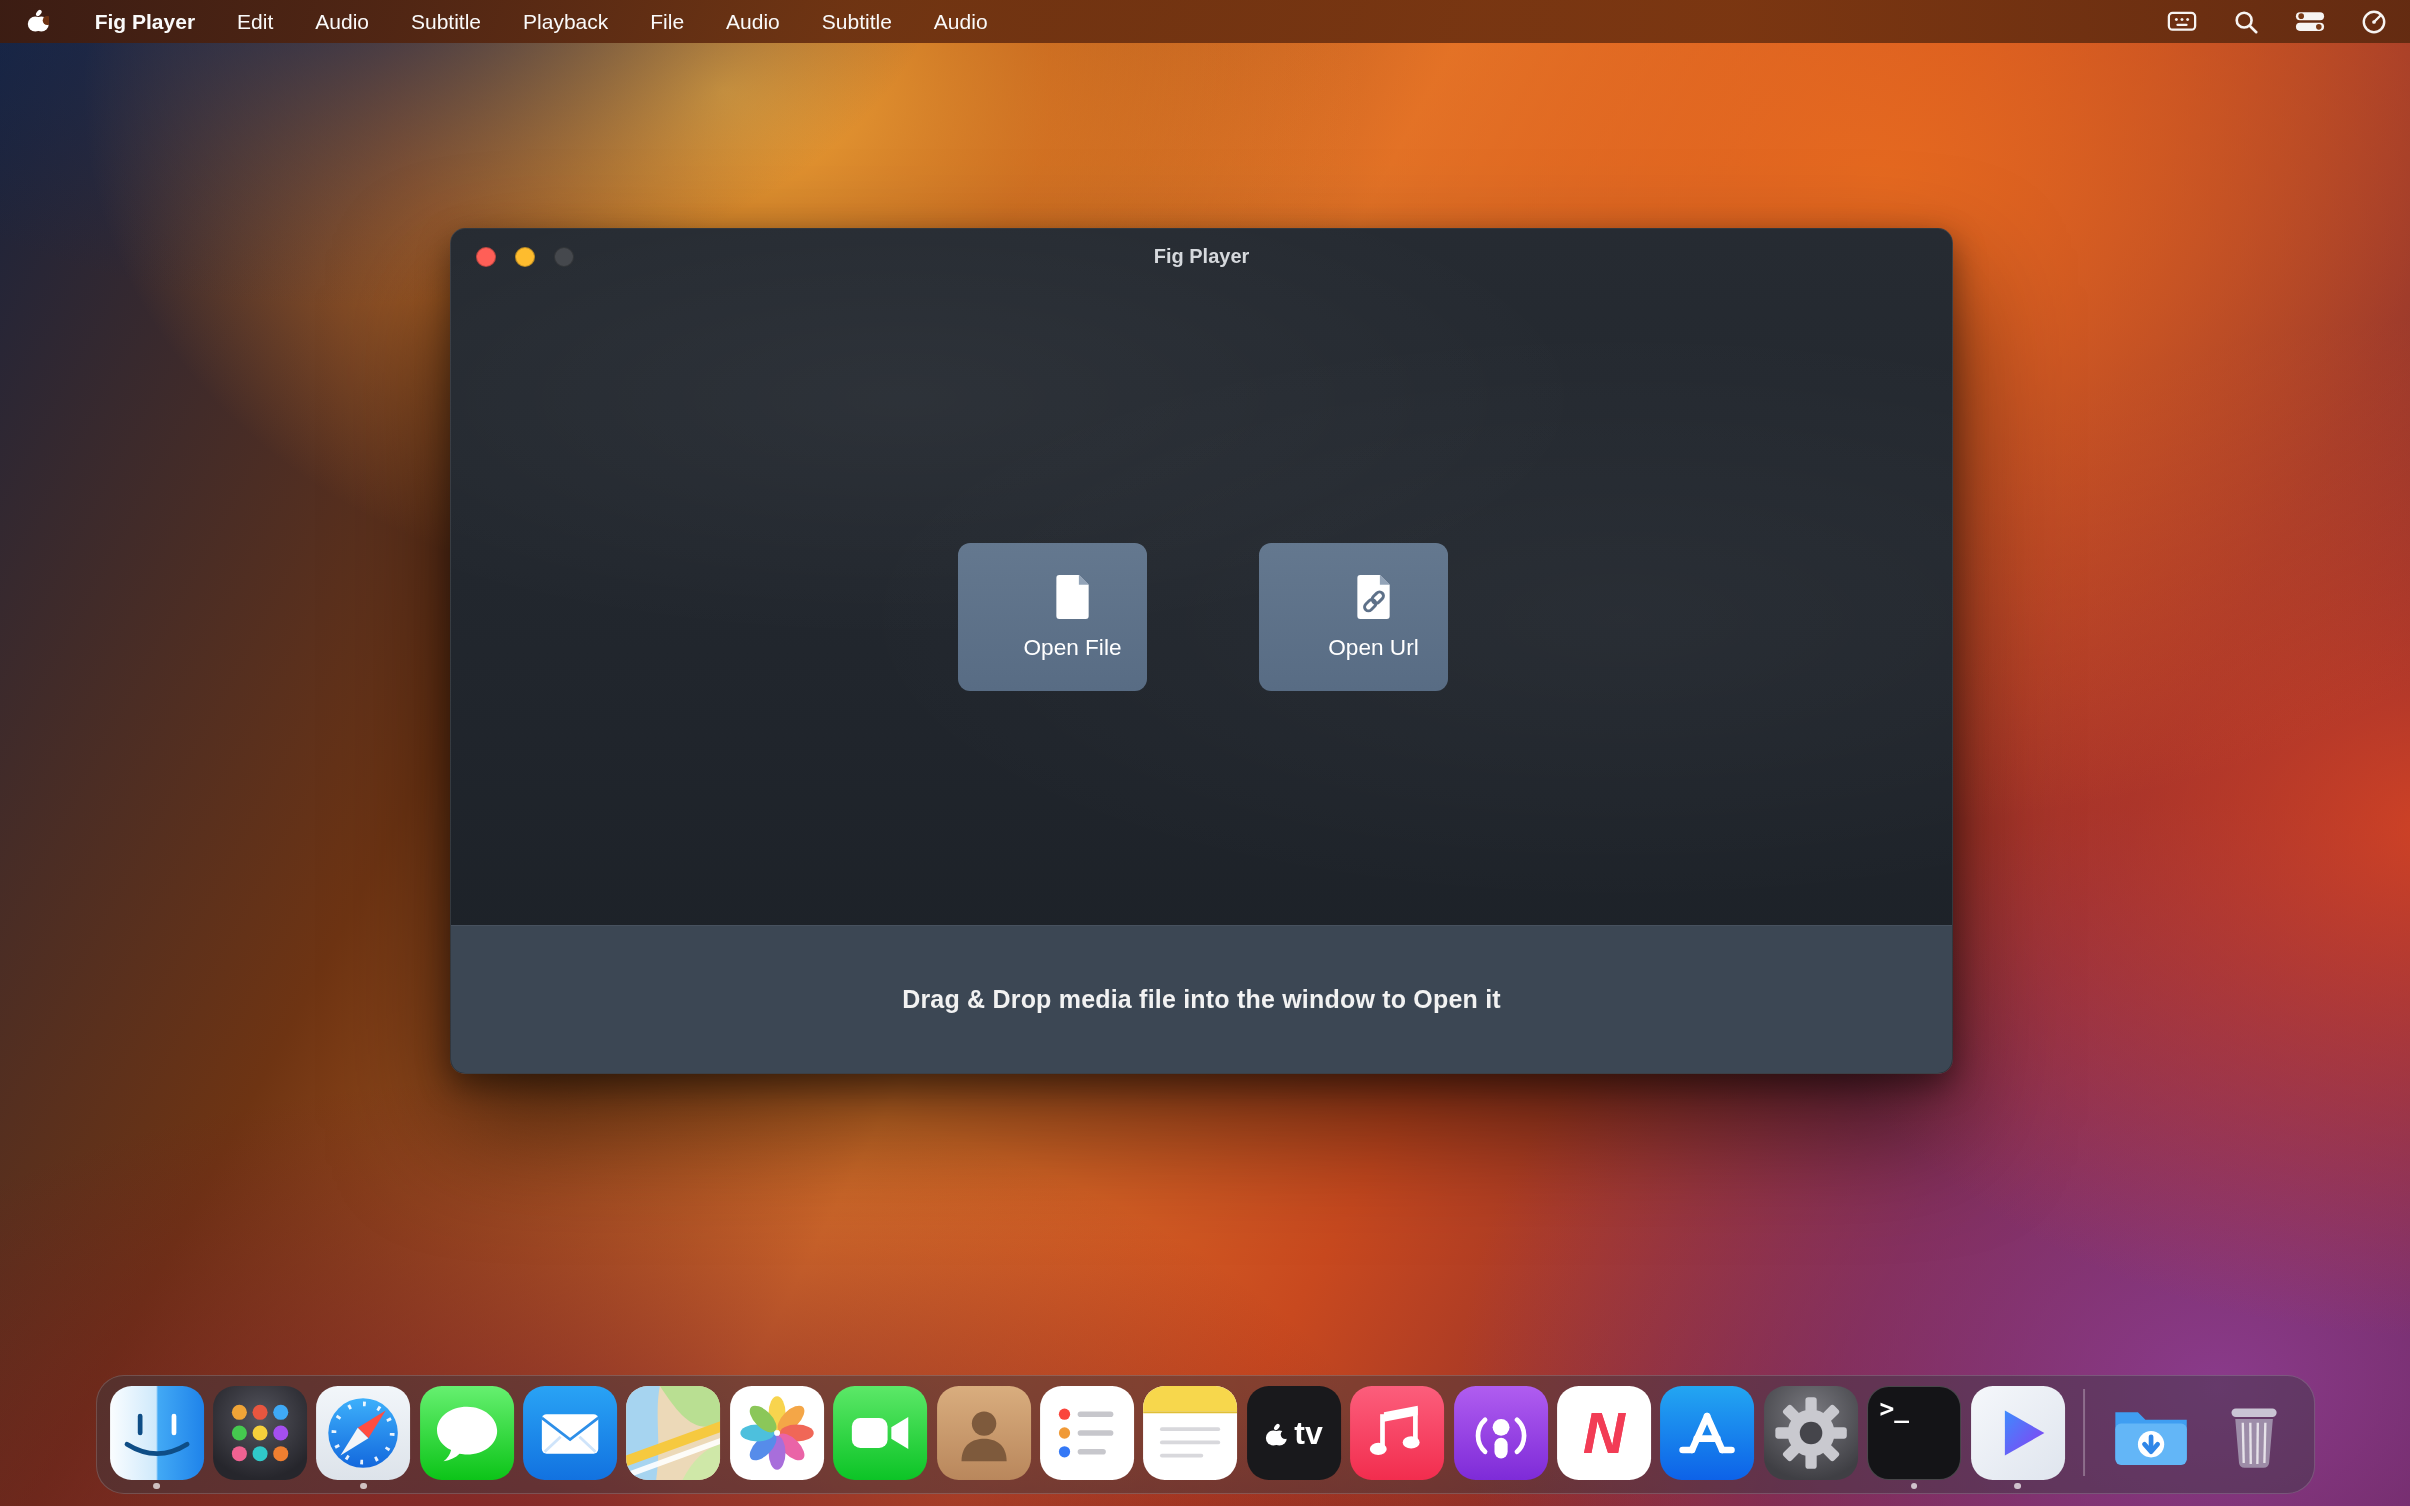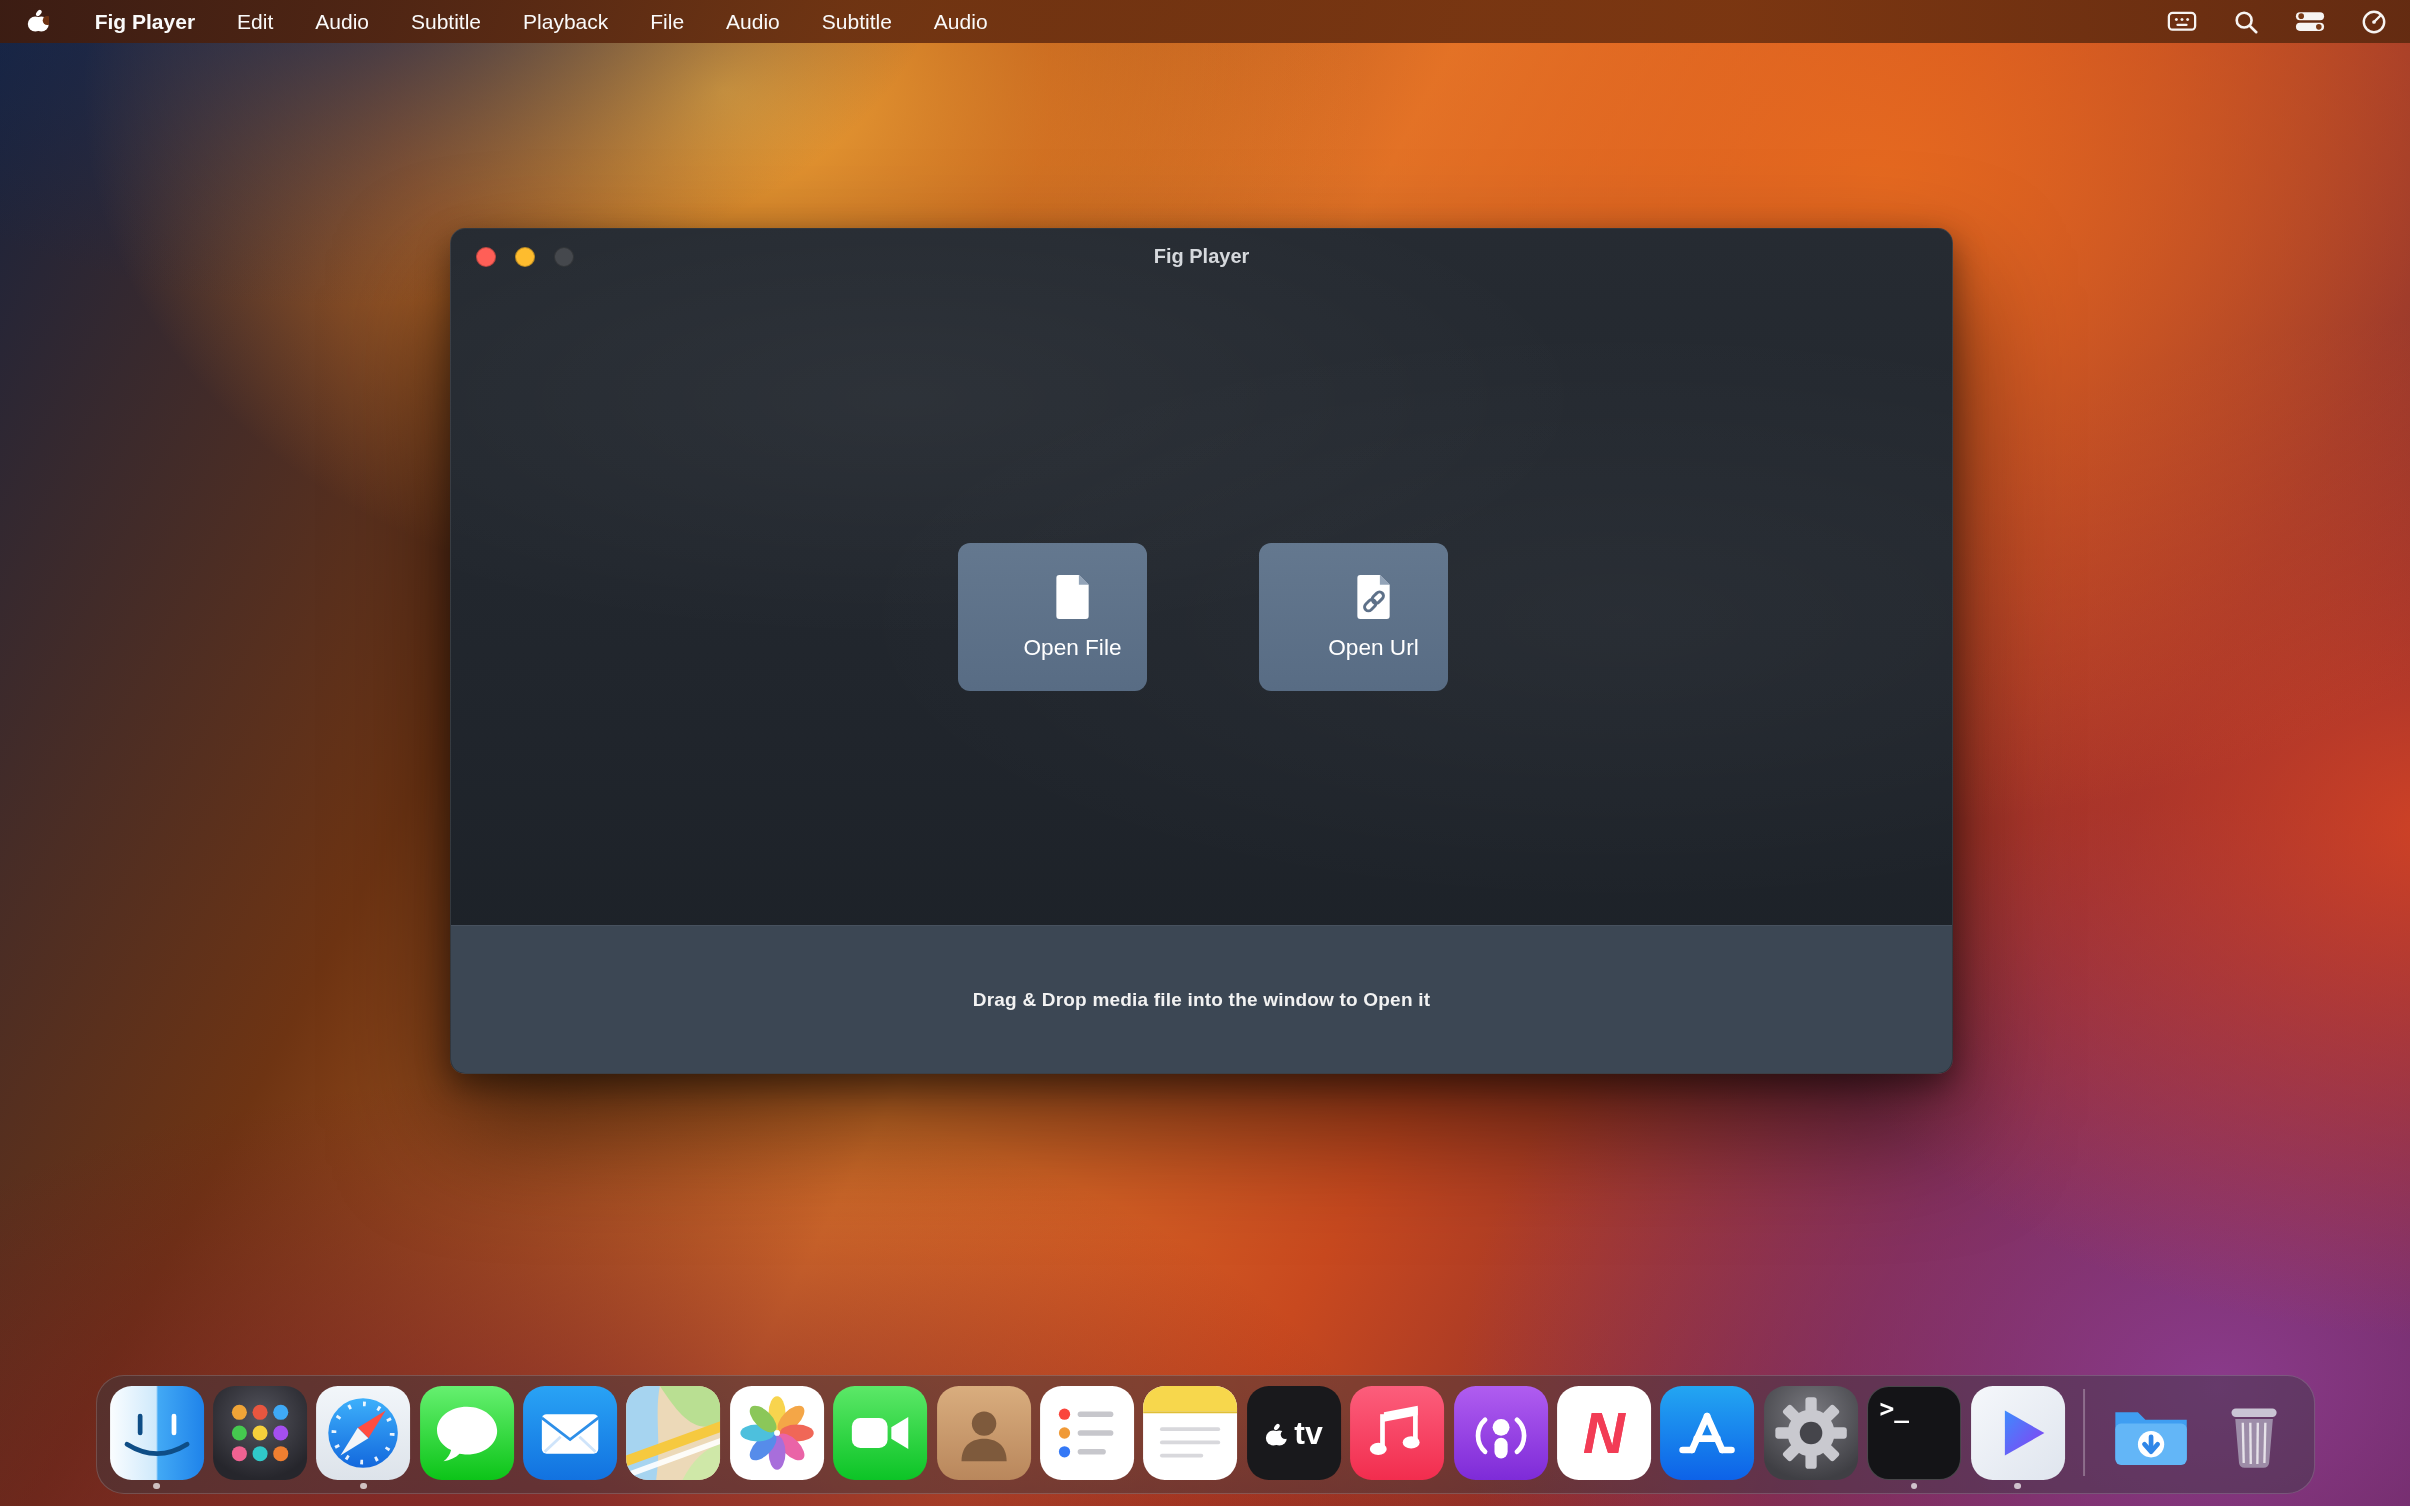--- a/index.html
+++ b/index.html
@@ -53,21 +53,21 @@
     background:linear-gradient(180deg,#64788f,#586c84); cursor:pointer;
     display:flex; flex-direction:column; align-items:center; justify-content:center;
     font-family:inherit;padding-left:40px; }
   .open-btn.file { left:507px; top:314px; }
   .open-btn.url  { left:808px; top:314px; }
   .btn-label { color:#fff; font-size:22.6px; font-weight:500; margin-top:15px; }
 
   .wfooter { position:absolute; left:0; right:0; bottom:0; height:148px;
     background:#3c4754; border-top:0.9px solid rgba(255,255,255,.06);
     display:flex; align-items:center; justify-content:center; }
-  .drop-hint { color:#f2f2f2; font-size:19px; font-weight:700; letter-spacing:0.2px; }
+  .drop-hint { color:#f2f2f2; font-size:25px; font-weight:700; letter-spacing:0.2px; }
 
   
   .dock { position:absolute; left:50%; transform:translateX(-50%); bottom:13px; z-index:50;
     display:flex; align-items:flex-end; gap:9.4px; padding:9.4px 13px 3.8px 13px;
     background:rgba(58,58,66,.45); border:0.9px solid rgba(255,255,255,.16);
     border-radius:28px;justify-content:flex-end; }
   .dock-item { display:flex; flex-direction:column; align-items:center; }
   .d-ico { width:94px; height:94px; border-radius:21.7px; position:relative; overflow:hidden; }
   .d-ico.no-bg { overflow:visible; border-radius:0; }
   .d-ico svg { position:absolute; inset:0; width:100%; height:100%; }

